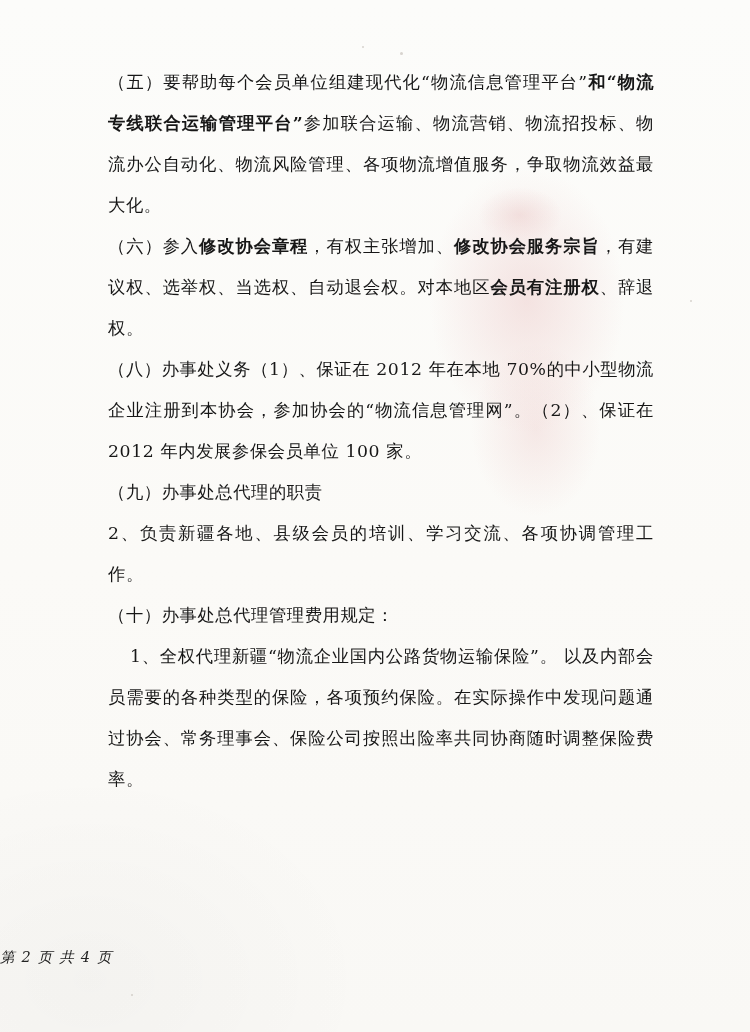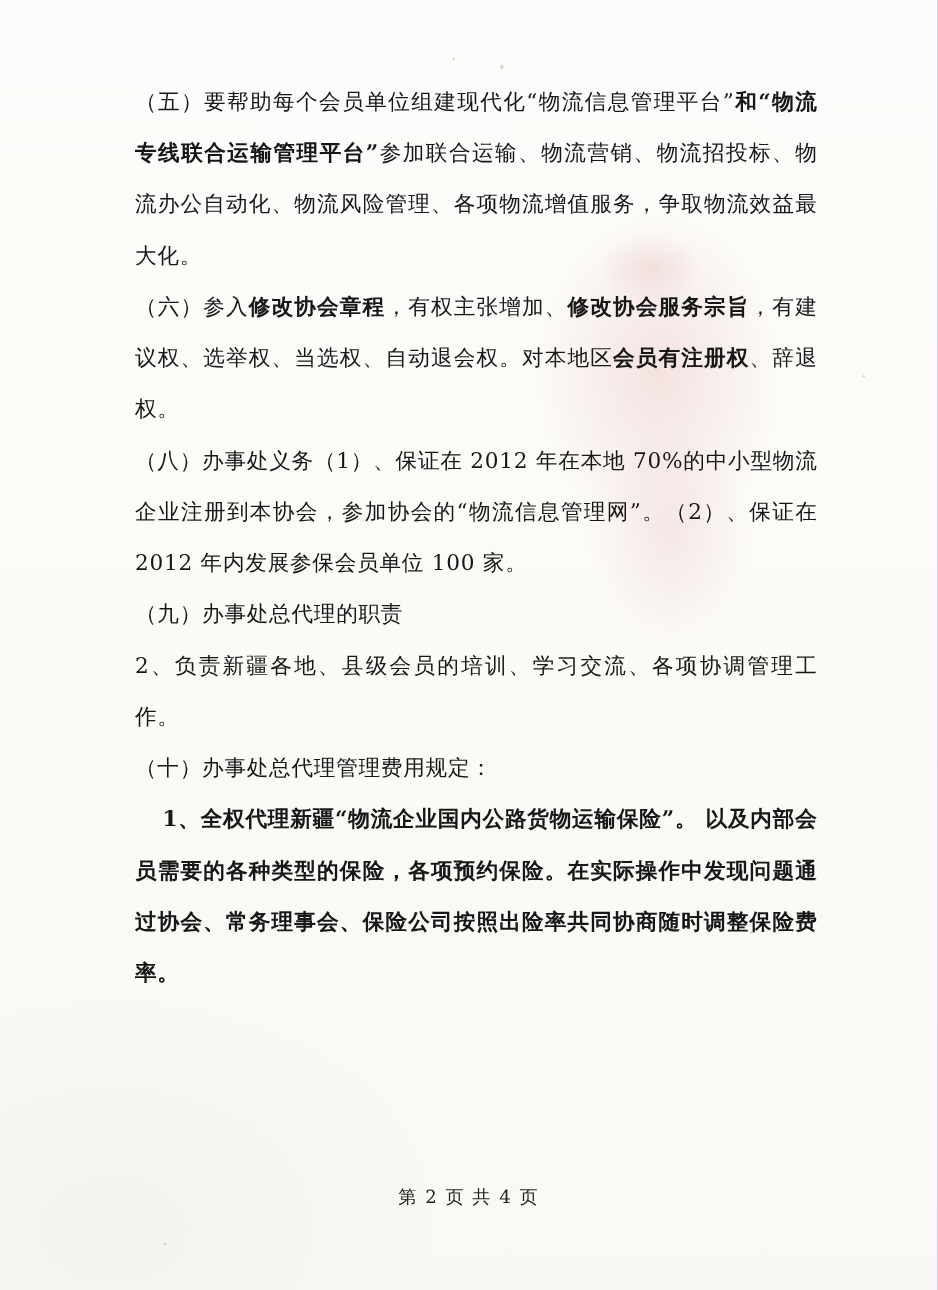--- a/index.html
+++ b/index.html
@@ -11,21 +11,21 @@
     width: 750px;
     height: 1032px;
     overflow: hidden;
     font-family: "DejaVu Serif", "Liberation Serif", serif;
     color: #1a1a1a;
   }
   .page {
     position: relative;
     width: 750px;
     height: 1032px;
-    background: #8b5cf6;
+    background: #4d7c0f;
   }
   
   .paper-tint {
     position: absolute;
     inset: 0;
     background:
       radial-gradient(ellipse 140px 190px at 527px 300px, rgba(226,170,170,0.30), rgba(226,170,170,0) 70%),
       radial-gradient(ellipse 90px 120px at 536px 430px, rgba(224,166,166,0.22), rgba(224,166,166,0) 72%),
       radial-gradient(ellipse 60px 40px at 520px 215px, rgba(216,150,150,0.22), rgba(216,150,150,0) 70%),
       radial-gradient(ellipse 400px 300px at 90px 980px, rgba(0,0,0,0.025), rgba(0,0,0,0) 70%),
@@ -48,31 +48,31 @@
   .para {
     font-size: 17.3px;
     line-height: 41px;
     letter-spacing: 0.6px;
     text-align: justify;
     text-justify: inter-ideograph;
     margin: 0 0 0 0;
     color: #171717;
   }
   .indent-1 { text-indent: 0; }
-  .indent-2 { text-indent: 22px; font-weight: bold; }
+  .indent-2 { text-indent: 22px; }
   .b { font-weight: bold; }
   .footer {
     position: absolute;
     left: 0;
     right: 0;
     top: 948px;
-    text-align: center;
     font-size: 14.5px;
     letter-spacing: 1.2px;
     color: #232323;
+    font-style: italic;
   }
   .para + .para { margin-top: 0; }
 </style>
 </head>
 <body>
 
 <div class="page">
   <div class="paper-tint"></div>
 
   <div class="speck" style="left:400px;top:52px;width:3px;height:3px;"></div>

